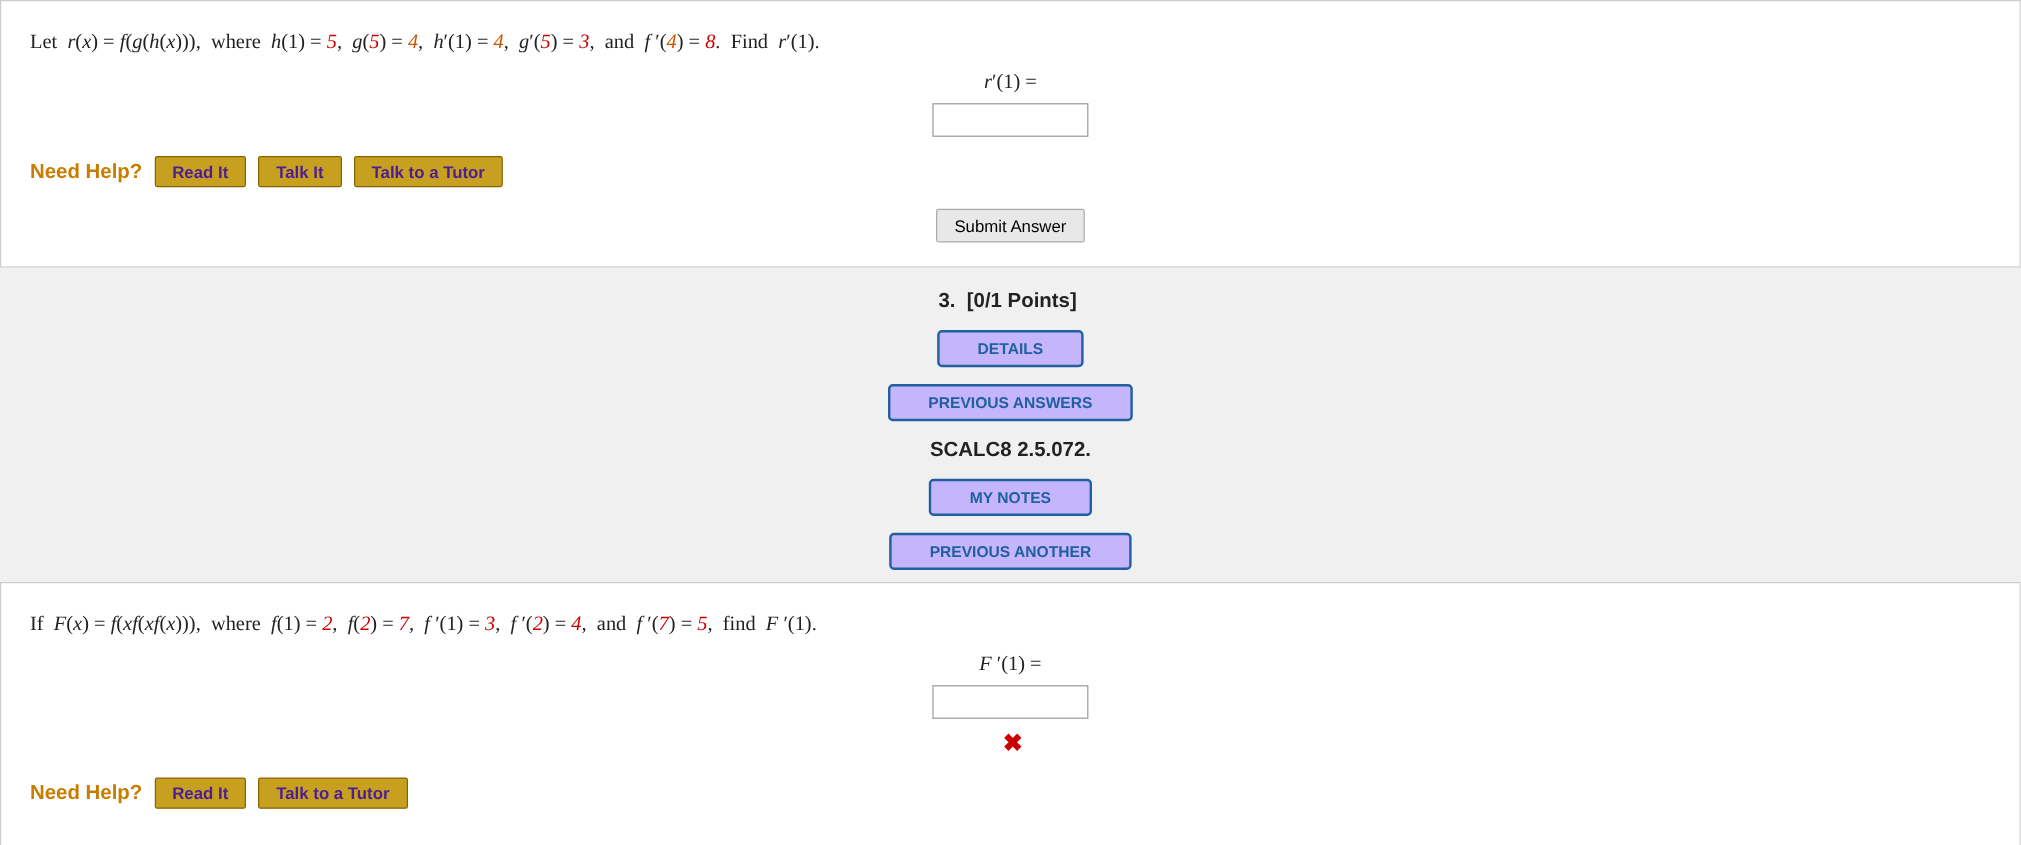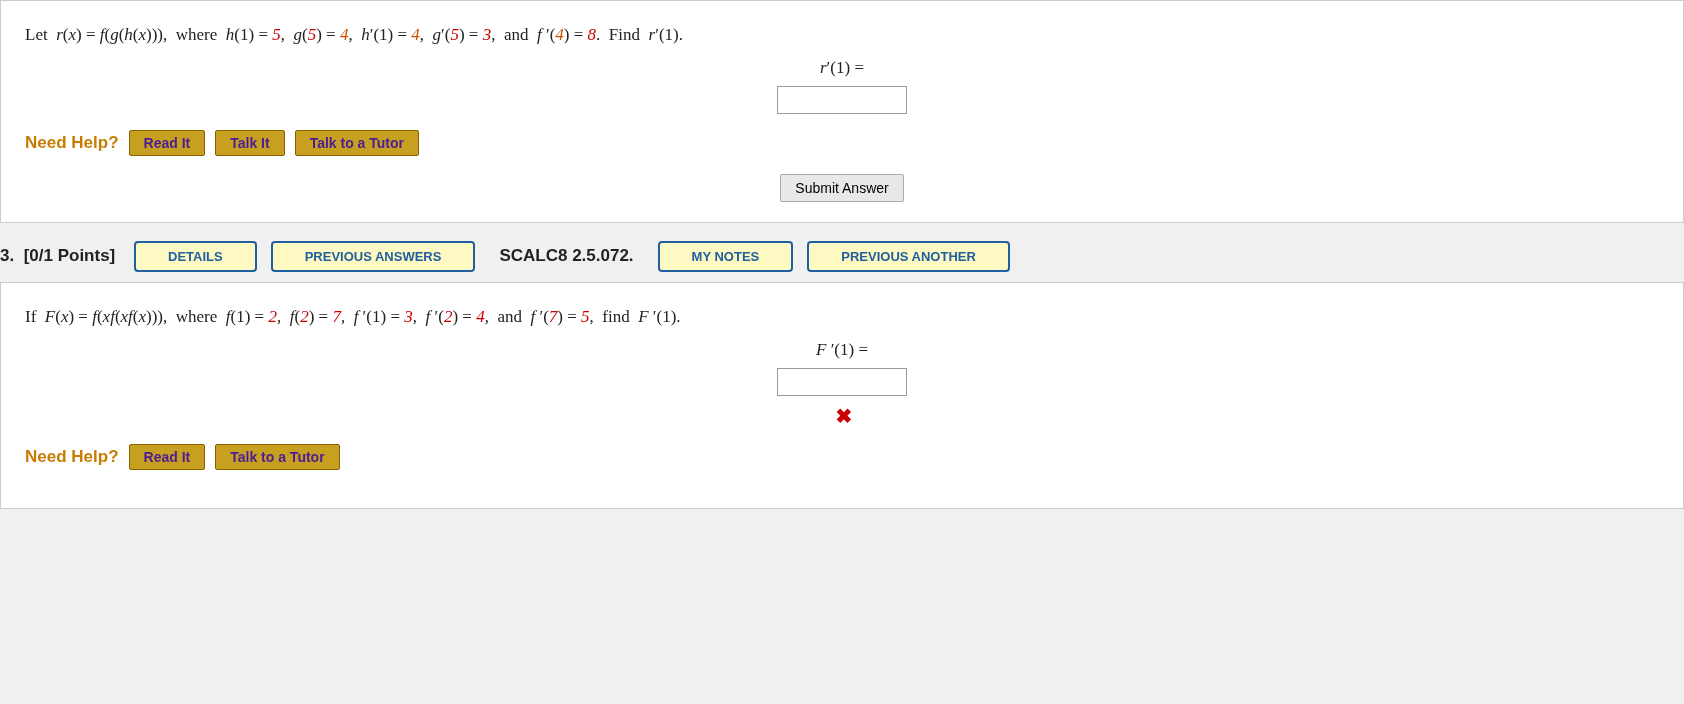--- a/index.html
+++ b/index.html
@@ -77,32 +77,33 @@
       cursor: pointer;
       border-radius: 2px;
     }
     .section-header {
       display: flex;
       align-items: center;
       gap: 14px;
       background: #f0f0f0;
       padding: 10px 0 10px 0;
       flex-wrap: nowrap;
+      flex-direction: column;
     }
     .points-label {
       font-size: 17px;
       font-weight: bold;
       font-family: Arial, sans-serif;
       white-space: nowrap;
       min-width: 120px;
     }
     .outline-btn {
       border: 2px solid #2060a0;
       color: #2060a0;
-      background: #fef9c3;
+      background: #c4b5fd;
       font-size: 13px;
       font-family: Arial, sans-serif;
       font-weight: bold;
       padding: 6px 32px;
       cursor: pointer;
       border-radius: 4px;
       white-space: nowrap;
     }
     .scalc-label {
       font-size: 17px;

